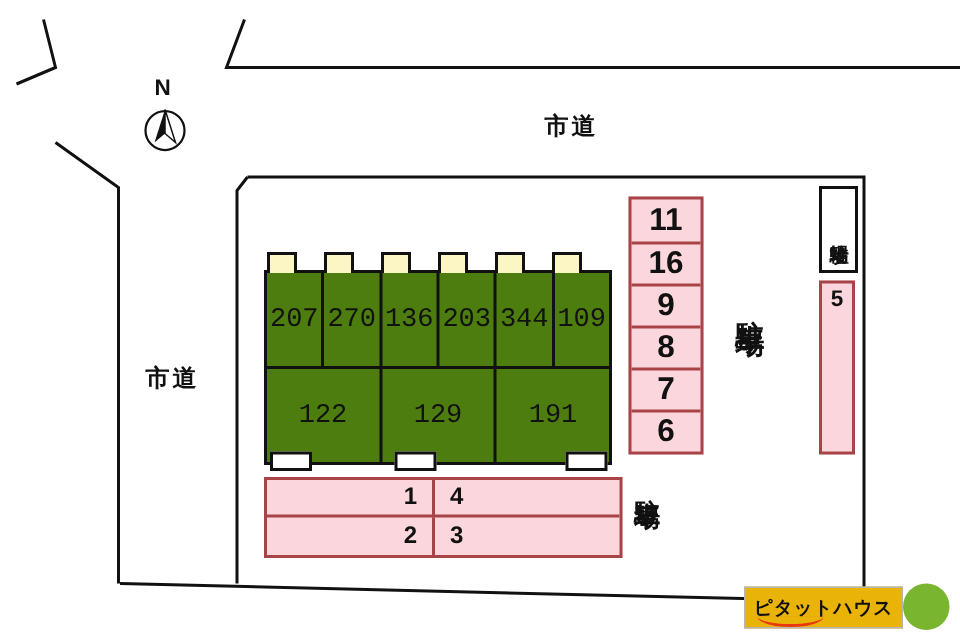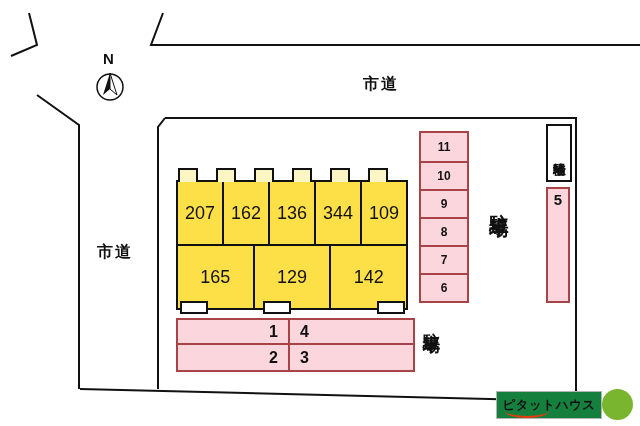--- a/index.html
+++ b/index.html
@@ -9,43 +9,43 @@
   }
   .abs{position:absolute;}
   .lines{position:absolute;left:0;top:0;pointer-events:none;}
 
   .road-label{font-size:16px;font-weight:bold;letter-spacing:2px;}
   .vlabel{writing-mode:vertical-rl;text-orientation:upright;font-weight:bold;}
 
   
   .building-body{
     position:absolute;left:0;top:12px;width:232px;height:130px;
-    background:#fde047;border:2px solid #111;box-sizing:border-box;
-    display:flex;flex-direction:column;z-index:1;
+    background:#4d7c0f;border:2px solid #111;box-sizing:border-box;
+    display:flex;flex-direction:column;z-index:1;font-family:Liberation Mono, monospace;
   }
   .floor{display:flex;flex:1;}
   .floor.upper{border-bottom:2px solid #111;}
   .unit{flex:1;display:flex;align-items:center;justify-content:center;font-size:18px;}
   .floor .unit + .unit{border-left:2px solid #111;}
   .roof-tab{
     position:absolute;top:0;width:20px;height:14px;background:#fcf5c4;
     border:2px solid #111;border-bottom:none;box-sizing:border-box;z-index:2;
   }
   .porch{
     position:absolute;width:28px;height:13px;background:#fff;
     border:2px solid #111;box-sizing:border-box;z-index:3;
   }
 
   
   .pink-col{
     border:2px solid #a84448;box-sizing:border-box;background:#fbd7dd;
   }
   .p-cell{
     height:28px;display:flex;align-items:center;justify-content:center;
-    font-size:12px;font-weight:600;box-sizing:border-box;
+    font-size:21px;font-weight:600;box-sizing:border-box;
   }
   .pink-col .p-cell + .p-cell{border-top:2px solid #a84448;}
 
   .bp-grid{
     display:grid;grid-template-columns:112px 123px;grid-auto-rows:25px;
     border:2px solid #a84448;background:#fbd7dd;box-sizing:content-box;
   }
   .bp-cell{display:flex;align-items:center;font-size:16px;font-weight:600;box-sizing:border-box;}
   .bp-cell.cL{justify-content:flex-end;padding-right:10px;border-right:2px solid #a84448;}
   .bp-cell.cR{justify-content:flex-start;padding-left:10px;}
@@ -58,21 +58,21 @@
   }
   .bike-space{
     width:24px;height:116px;border:2px solid #a84448;box-sizing:border-box;background:#fbd7dd;
     display:flex;flex-direction:column;align-items:center;padding-top:2px;
     font-size:15px;font-weight:600;
   }
 
   .compass-n{font-size:15px;font-weight:bold;}
 
   .logo-box{
-    width:106px;height:28px;background:#15803d;border:1px solid #b5b5b5;box-sizing:border-box;
+    width:106px;height:28px;background:#eab308;border:1px solid #b5b5b5;box-sizing:border-box;
     position:absolute;
   }
   .logo-text{
     position:absolute;left:0;top:0;width:100%;height:100%;
     display:flex;align-items:center;justify-content:center;
     font-size:12.5px;font-weight:bold;letter-spacing:0.5px;
   }
   .logo-swoosh{
     position:absolute;left:8px;top:19px;width:44px;height:5px;
     border-bottom:2px solid #e8380d;border-radius:0 0 50% 50%/0 0 100% 100%;
@@ -109,40 +109,41 @@
     <div class="roof-tab" style="left:2px;"></div>
     <div class="roof-tab" style="left:40px;"></div>
     <div class="roof-tab" style="left:78px;"></div>
     <div class="roof-tab" style="left:116px;"></div>
     <div class="roof-tab" style="left:154px;"></div>
     <div class="roof-tab" style="left:192px;"></div>
 
     <div class="building-body">
       <div class="floor upper">
         <div class="unit">207</div>
-        <div class="unit">162</div>
+        <div class="unit">270</div>
         <div class="unit">136</div>
+        <div class="unit">203</div>
         <div class="unit">344</div>
         <div class="unit">109</div>
       </div>
       <div class="floor lower">
-        <div class="unit">165</div>
+        <div class="unit">122</div>
         <div class="unit">129</div>
-        <div class="unit">142</div>
+        <div class="unit">191</div>
       </div>
     </div>
 
     <div class="porch" style="left:4px;top:133px;"></div>
     <div class="porch" style="left:87px;top:133px;"></div>
     <div class="porch" style="left:201px;top:133px;"></div>
   </div>
 
   <div class="abs pink-col" style="left:419px;top:131px;width:50px;">
     <div class="p-cell">11</div>
-    <div class="p-cell">10</div>
+    <div class="p-cell">16</div>
     <div class="p-cell">9</div>
     <div class="p-cell">8</div>
     <div class="p-cell">7</div>
     <div class="p-cell">6</div>
   </div>
   <div class="abs vlabel" style="left:486px;top:198px;font-size:19px;letter-spacing:3px;">駐車場</div>
 
   <div class="abs bike-label" style="left:546px;top:124px;">駐輪場</div>
   <div class="abs bike-space" style="left:546px;top:187px;">5</div>
 

